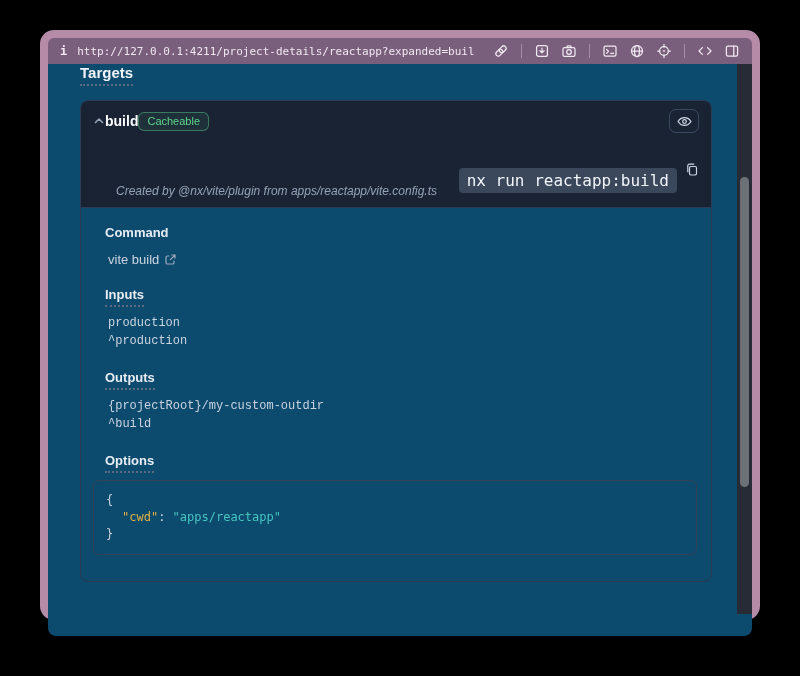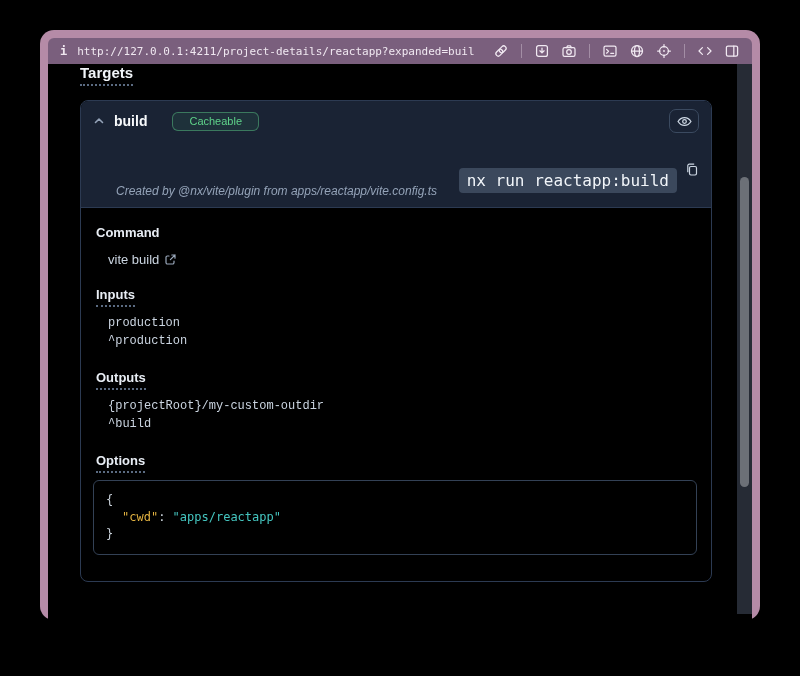--- a/index.html
+++ b/index.html
@@ -18,49 +18,49 @@
   .urlbar { flex:0 1 auto; color:#f0e8f1; font-family:"DejaVu Sans Mono", monospace;
     font-size:11px; letter-spacing:0; white-space:nowrap; overflow:hidden; }
   .tb-spacer { flex:1; }
   .tb-icons { display:flex; align-items:center; gap:7px; }
   .tb-btn { width:20px; height:20px; display:flex; align-items:center; justify-content:center;
     border-radius:4px; cursor:pointer; }
   .tb-btn svg { stroke:#f1e9f2; fill:none; stroke-width:1.25; stroke-linecap:round; stroke-linejoin:round; }
   .tb-sep { width:1px; height:14px; background:rgba(240,232,241,0.35); margin:0 3px; }
 
   
-  .content { position:relative; height:572px; background:#000000;
+  .content { position:relative; height:572px; background:#0c4a6e;
     border-radius:0 0 8px 8px; overflow:hidden; padding:0 40px 0 32px; color:#e2e8f0; }
 
   .page-heading { display:inline-block; margin-top:-2px; font-size:15px; font-weight:bold;
     color:#f1f5f9; border-bottom:2px dotted #5b6b82; padding-bottom:3px; }
 
   
   .card { border:1px solid #2c3a52; border-radius:8px; margin-top:14px; overflow:hidden; }
   .card-header { background:#1a2334; padding:8px 12px 9px 12px; }
-  .hdr-row1 { display:flex; align-items:center; gap:9px; }
+  .hdr-row1 { display:flex; align-items:center; }
   .chev { display:flex; align-items:center; color:#94a3b8; cursor:pointer; }
   .chev svg { stroke:#94a3b8; fill:none; stroke-width:1.6; stroke-linecap:round; stroke-linejoin:round; }
   .target-name { font-size:14px; font-weight:bold; color:#f8fafc; }
   .badge { font-size:11px; color:#5fd38a; border:1px solid rgba(95,211,138,0.45);
-    background:rgba(95,211,138,0.08); border-radius:6px; padding:2px 16px 3px;margin-left:16px; }
+    background:rgba(95,211,138,0.08); border-radius:6px; padding:2px 8px 3px; }
   .hdr-spacer { flex:1; }
   .eye-btn { width:30px; height:24px; border:1px solid #3b4a60; border-radius:7px;
     display:flex; align-items:center; justify-content:center; cursor:pointer; background:transparent; }
   .eye-btn svg { stroke:#cbd5e1; fill:none; stroke-width:1.2; }
   .hdr-row2 { display:flex; align-items:center; margin-top:7px; padding-left:23px; }
   .created-by { font-size:12px; font-style:italic; color:#94a3b8;margin-top:44px; }
   .row2-spacer { flex:1; }
   .cmd-chip { font-family:"DejaVu Sans Mono", monospace; font-size:16px; color:#f1f5f9;
     background:#3b485c; border-radius:4px; padding:3px 8px;margin-top:22px; }
   .copy-btn { margin-left:8px; display:flex; align-items:center; cursor:pointer; }
   .copy-btn svg { stroke:#cbd5e1; fill:none; stroke-width:1.2; stroke-linejoin:round; }
 
   .card-body { border-top:1px solid #2c3a52; padding:17px 14px 26px 12px; }
-  .sec-heading { font-size:13px; font-weight:bold; color:#e8edf4; margin:20px 3px 12px; }
+  .sec-heading { font-size:13px; font-weight:bold; color:#e8edf4; margin:20px 12px 12px; }
   .sec-heading:first-child { margin-top:0; }
   .sec-heading .dotted { border-bottom:2px dotted #5b6b82; padding-bottom:3px; }
   .cmd-line { display:flex; align-items:center; gap:5px; padding-left:15px;
     font-size:13px; color:#cbd5e1; }
   .cmd-line svg { stroke:#9aa8bb; fill:none; stroke-width:1.2; stroke-linecap:round; }
   .mono-line { font-family:Liberation Mono, monospace; font-size:12px; color:#cbd5e1;
     line-height:18px; padding-left:15px; }
   .mono-line .kv-key { font-weight:bold; color:#dbe3ec; }
 
   .code-block { border:1px solid #334155; border-radius:6px; margin-top:2px;

